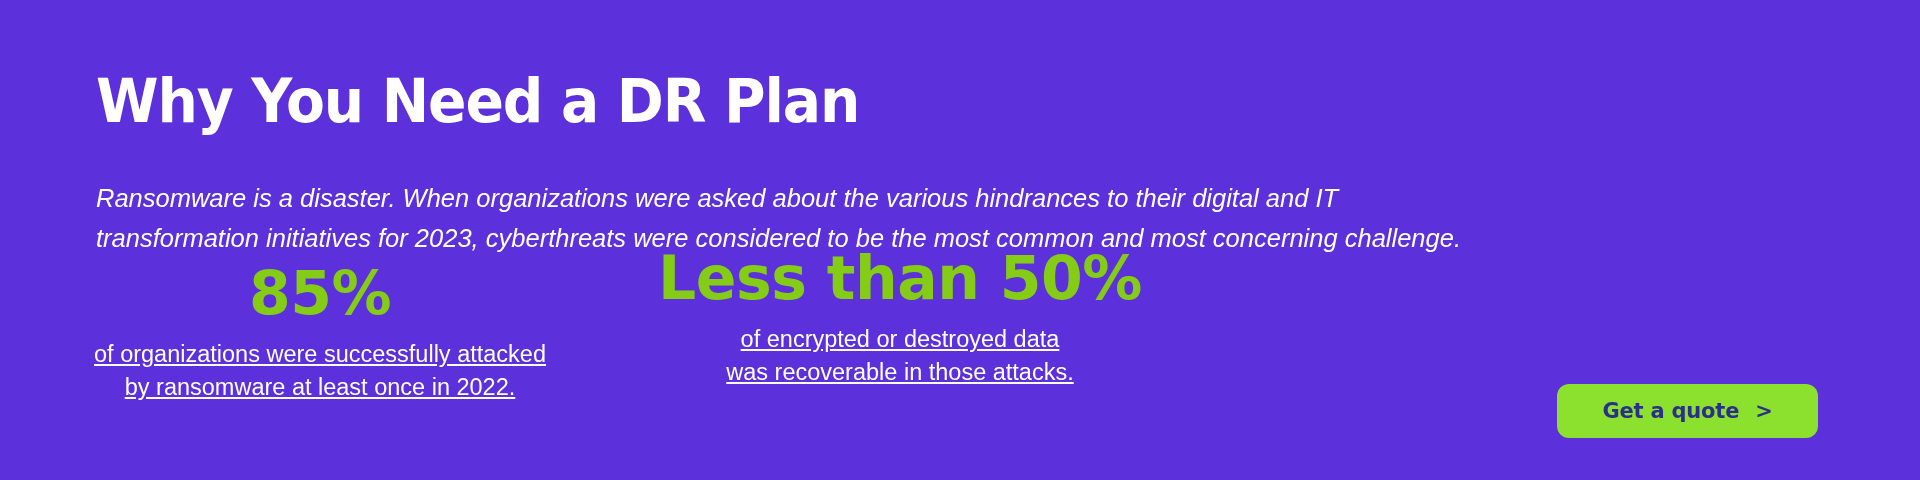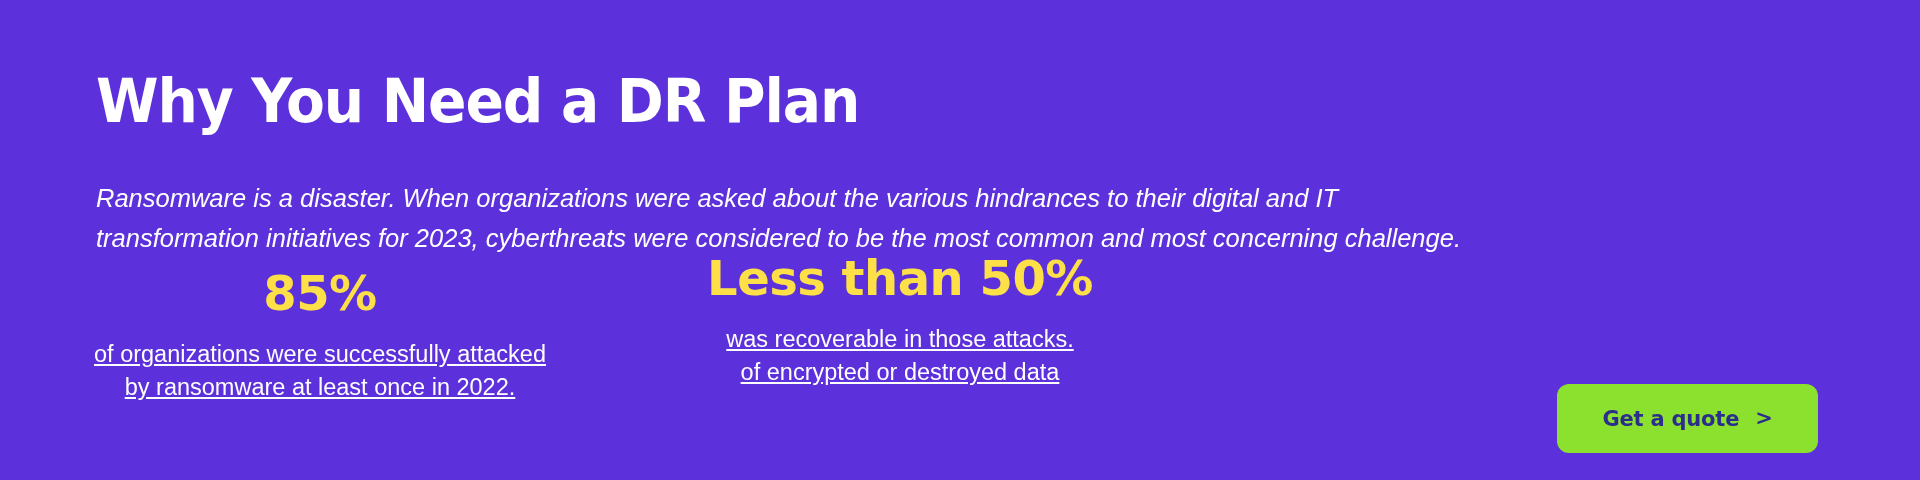--- a/index.html
+++ b/index.html
@@ -58,23 +58,23 @@
 
   
   .stat {
     position: absolute;
     text-align: center;
   }
   #stat-1 { left: 60px;  top: 262px; width: 520px; }
   #stat-2 { left: 640px; top: 247px; width: 520px; }
 
   .stat-figure {
-    color: #fde047;
+    color: #84cc16;
     font-family: "DejaVu Sans", sans-serif;
-    font-size: 48px;
+    font-size: 60px;
     font-weight: 700;
     letter-spacing: -0.5px;
     line-height: 62px;
     white-space: nowrap;
   }
 
   .stat-caption {
     margin-top: 14px;
     color: #FFFFFF;
     font-family: "Liberation Sans", sans-serif;
@@ -87,21 +87,21 @@
     display: block;
     white-space: nowrap;
   }
 
   
   #cta-button {
     position: absolute;
     left: 1557px;
     top: 384px;
     width: 261px;
-    height: 69px;
+    height: 54px;
     background: #8CE02E;
     border: none;
     border-radius: 12px;
     color: #2B2F8C;
     font-family: "DejaVu Sans", sans-serif;
     font-size: 21px;
     font-weight: 700;
     letter-spacing: -0.2px;
     cursor: pointer;
     display: flex;
@@ -134,22 +134,22 @@
     <div class="stat-figure">85%</div>
     <div class="stat-caption">
       <span class="line">of organizations were successfully attacked</span>
       <span class="line">by ransomware at least once in 2022.</span>
     </div>
   </div>
 
   <div class="stat" id="stat-2">
     <div class="stat-figure">Less than 50%</div>
     <div class="stat-caption">
+      <span class="line">of encrypted or destroyed data</span>
       <span class="line">was recoverable in those attacks.</span>
-      <span class="line">of encrypted or destroyed data</span>
     </div>
   </div>
 
   <button id="cta-button">
     <span id="cta-label">Get a quote</span>
     <span id="cta-chevron">&gt;</span>
   </button>
 
 </div>
 

